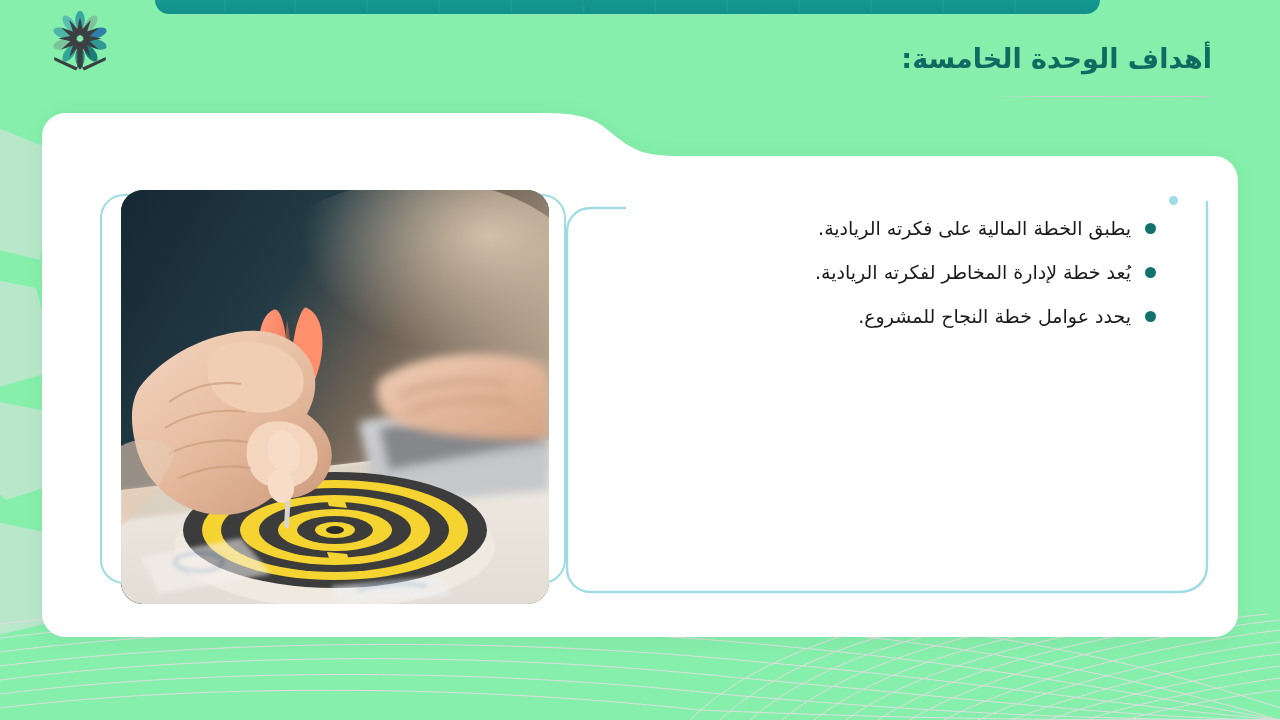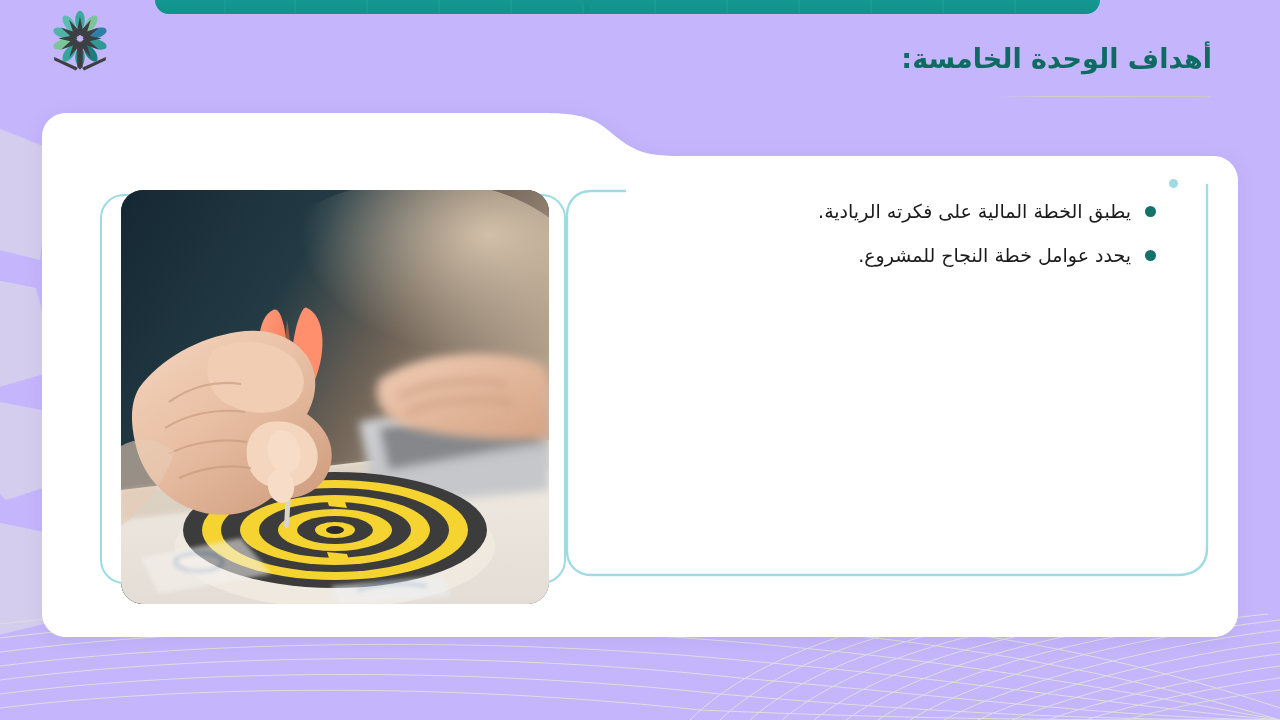--- a/index.html
+++ b/index.html
@@ -8,21 +8,21 @@
     width: 1280px;
     height: 720px;
     overflow: hidden;
     font-family: "DejaVu Sans", "Liberation Sans", sans-serif;
   }
 
   #slide {
     position: relative;
     width: 1280px;
     height: 720px;
-    background: #c4b5fd;
+    background: #86efac;
     overflow: hidden;
     padding-left: 9px;
   }
 
   
   .bg-watermark {
     position: absolute;
     left: -52px;
     top: 120px;
     width: 170px;
@@ -118,21 +118,21 @@
     border-radius: 22px;
     overflow: hidden;
     background: #1d2a33;
   }
   .photo svg { display: block; }
 
   
   .list-panel {
     position: absolute;
     left: 565px;
-    top: 183px;
+    top: 200px;
     width: 609px;
     height: 394px;
   }
   .list-panel .panel-border {
     position: absolute;
     inset: 0;
   }
   .panel-cap {
     position: absolute;
     right: -4px;
@@ -464,18 +464,22 @@
     </svg>
     <div class="panel-cap"></div>
 
     <div class="bullets">
       <div class="bullet-row">
         <span class="bullet-dot"></span>
         <span class="bullet-text">يطبق الخطة المالية على فكرته الريادية.</span>
       </div>
       <div class="bullet-row">
         <span class="bullet-dot"></span>
+        <span class="bullet-text">يُعد خطة لإدارة المخاطر لفكرته الريادية.</span>
+      </div>
+      <div class="bullet-row">
+        <span class="bullet-dot"></span>
         <span class="bullet-text">يحدد عوامل خطة النجاح للمشروع.</span>
       </div>
     </div>
   </div>
 
 </div>
 
 </body></html>

